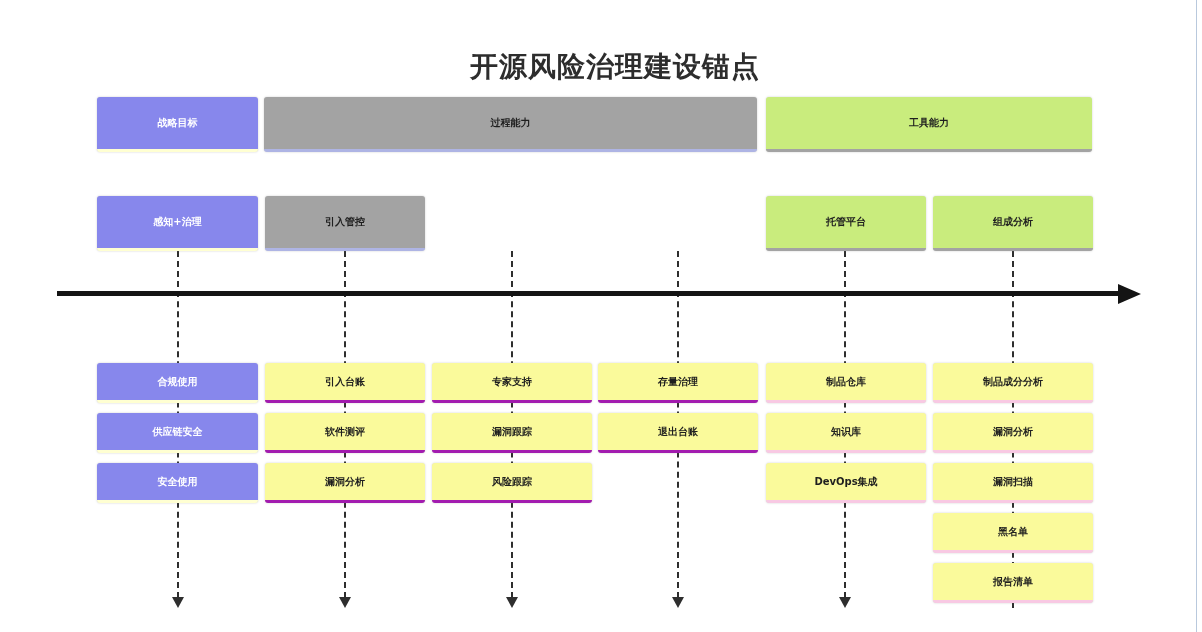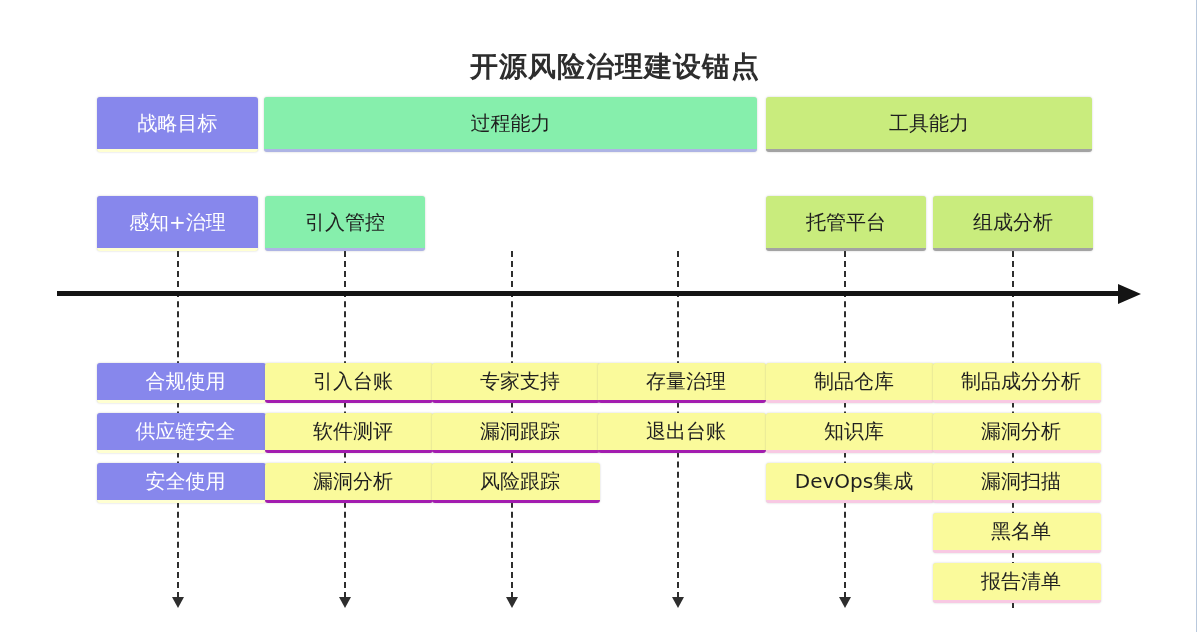--- a/index.html
+++ b/index.html
@@ -4,26 +4,26 @@
 <style>
   html,body{margin:0;padding:0;background:#ffffff;}
   body{font-family:"DejaVu Sans","Liberation Sans",sans-serif;}
   .canvas{position:relative;width:1202px;height:632px;background:#ffffff;overflow:hidden;}
 
   .title{position:absolute;left:0;top:48px;width:1230px;text-align:center;
          font-size:28px;font-weight:bold;color:#2d2d2d;letter-spacing:1px;z-index:3;}
 
   
   .bx{position:absolute;display:flex;align-items:center;justify-content:center;
-      font-size:20px;color:#1f1f1f;border-radius:3px;z-index:2;
-      box-shadow:0 0 2px rgba(140,140,140,.45);}
+      font-size:10px;color:#1f1f1f;border-radius:3px;z-index:2;
+      box-shadow:0 0 2px rgba(140,140,140,.45);font-weight:bold;}
   .h52{height:52px;}
-  .h37{height:37px;padding-left:8px;}
+  .h37{height:37px;}
   .purple{background:#8787ec;color:#ffffff;border-bottom:3px solid #ffffd2;}
-  .yellow{background:#86efac;border-bottom:3px solid #aeb4e4;}
+  .yellow{background:#a3a3a3;border-bottom:3px solid #aeb4e4;}
   .green{background:#c9ec7d;border-bottom:3px solid #a3a3a3;}
   .ylight{background:#fafa9b;border-bottom:3px solid #a21caf;}
   .pinkb{border-bottom-color:#f8c9e3;}
 
   
   .vline{position:absolute;width:0;border-left:2px dashed #2e2e2e;top:251px;height:347px;z-index:1;}
   .vhead{position:absolute;width:0;height:0;top:597px;z-index:1;
          border-left:6px solid transparent;border-right:6px solid transparent;
          border-top:11px solid #2e2e2e;}
 

